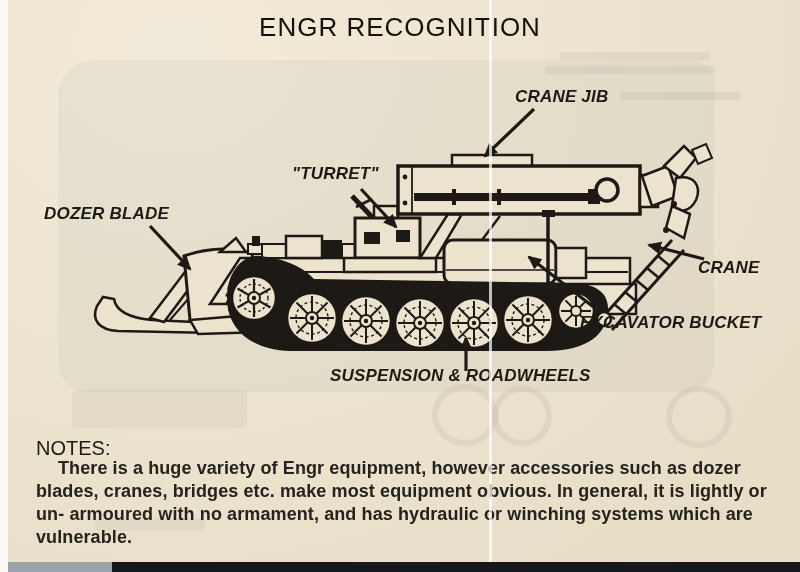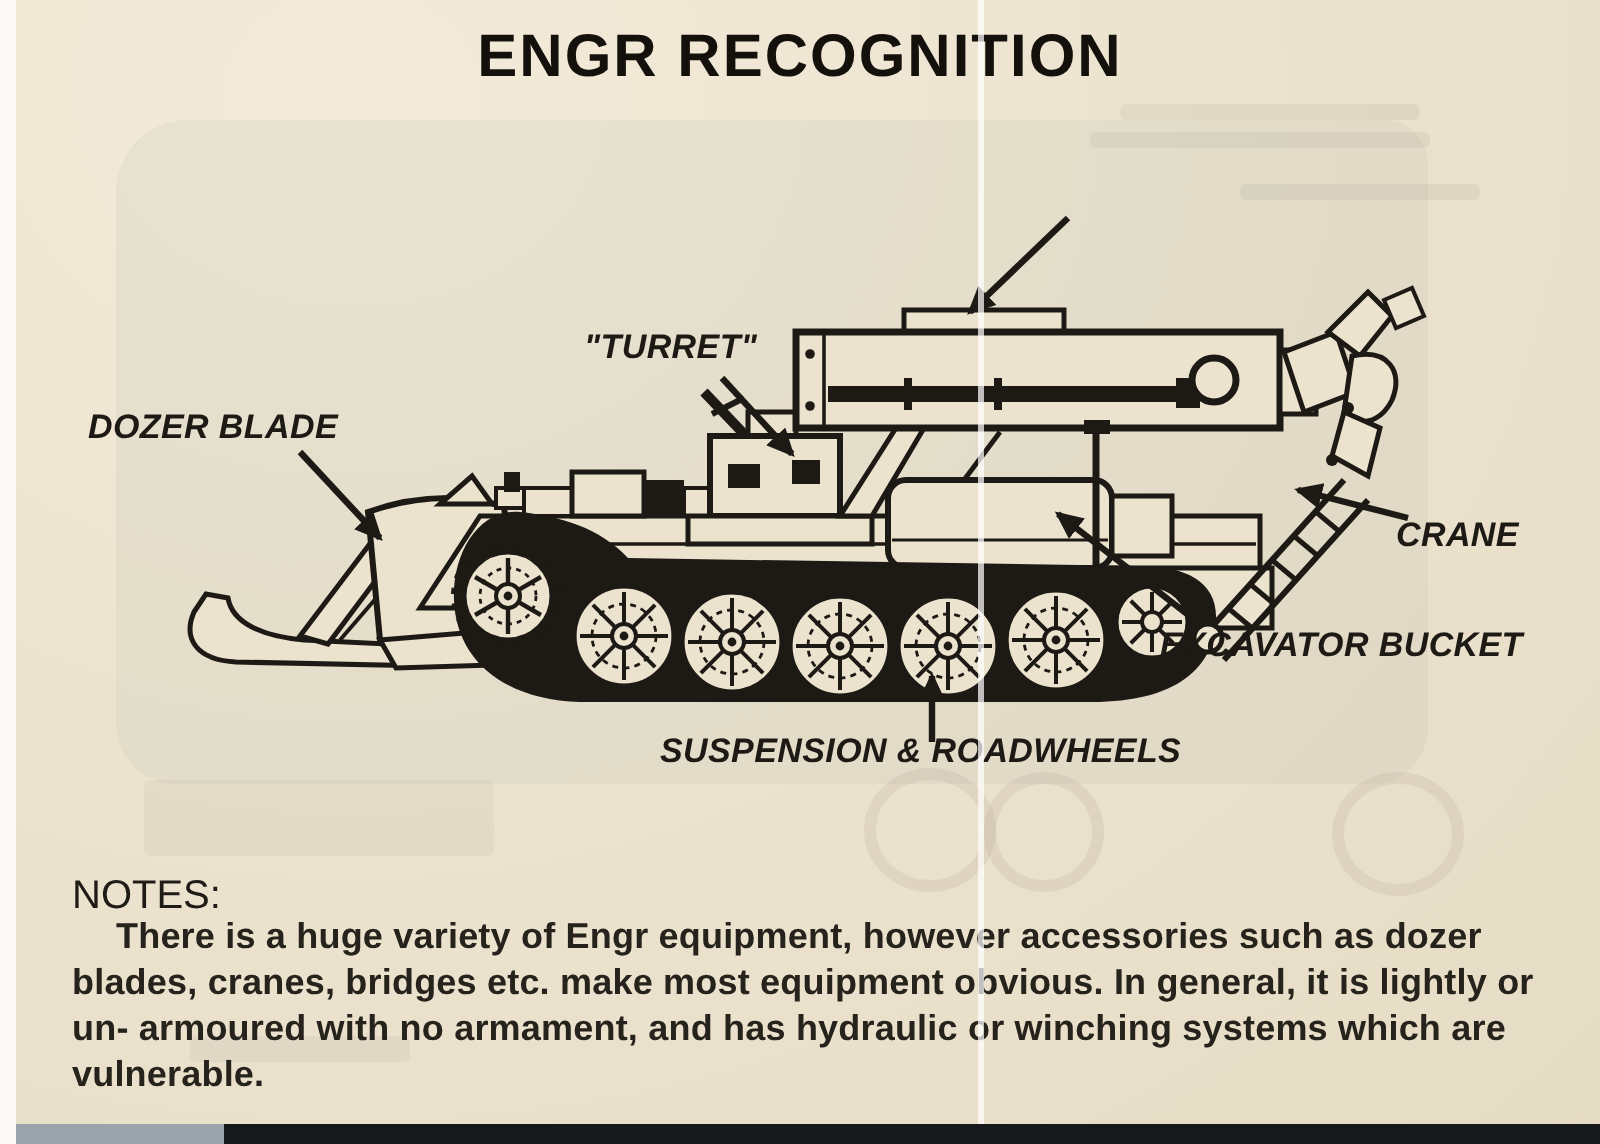--- a/index.html
+++ b/index.html
@@ -1,20 +1,20 @@
 <!DOCTYPE html>
 <html><head>
 <meta charset="utf-8">
 <style>
   html,body{margin:0;padding:0;background:#555;}
   #page{position:relative;width:800px;height:572px;overflow:hidden;
         background:radial-gradient(ellipse at 22% 8%, #f3ebd9 0%, #ece3cf 48%, #e6dcc5 100%);
         font-family:"Liberation Sans", sans-serif;}
   .abs{position:absolute;}
-  #title{left:0;top:14px;width:100%;text-align:center;font-weight:bold;font-size:30px;
+  #title{left:0;top:14px;width:100%;text-align:center;font-weight:normal;font-size:26px;
          letter-spacing:1px;color:#14110d;line-height:1;}
   .label{position:absolute;font-style:italic;font-weight:bold;font-size:17px;color:#1d1a15;
          white-space:nowrap;letter-spacing:0.2px;}
   #notes-heading{left:36px;top:437px;font-weight:normal;font-size:20px;color:#1f1b16;}
   #notes-body{left:36px;top:457px;width:740px;font-weight:bold;font-size:18px;
               line-height:1.28;color:#26221c;text-indent:22px;letter-spacing:0.1px;}
   #page-number{left:756px;top:541px;font-weight:bold;font-size:18px;color:#1f1b16;margin-top:47px;}
   
   #left-strip{left:0;top:0;width:8px;height:572px;background:#fbfaf7;}
   #fold-line{left:489px;top:0;width:3px;height:572px;background:rgba(255,255,255,0.72);}
@@ -175,20 +175,21 @@
     <g stroke="#1d1a15" stroke-width="3.2">
       <line x1="534" y1="109" x2="485" y2="156" marker-end="url(#ah)"></line>
       <line x1="361" y1="189" x2="396" y2="227" marker-end="url(#ah)"></line>
       <line x1="150" y1="226" x2="190" y2="269" marker-end="url(#ah)"></line>
       <line x1="704" y1="259" x2="649" y2="245" marker-end="url(#ah)"></line>
       <line x1="600" y1="312" x2="529" y2="257" marker-end="url(#ah)"></line>
       <line x1="466" y1="371" x2="466" y2="338" marker-end="url(#ah)"></line>
     </g>
   </svg>
 
+  <div class="label" style="left:515px;top:87px;">CRANE JIB</div>
   <div class="label" style="left:292px;top:164px;">"TURRET"</div>
   <div class="label" style="left:44px;top:204px;">DOZER BLADE</div>
   <div class="label" style="left:698px;top:258px;">CRANE</div>
   <div class="label" style="left:580px;top:313px;">EXCAVATOR BUCKET</div>
   <div class="label" style="left:330px;top:366px;">SUSPENSION &amp; ROADWHEELS</div>
 
   <div id="notes-heading" class="abs">NOTES:</div>
   <div id="notes-body" class="abs">There is a huge variety of Engr equipment, however accessories such as dozer blades, cranes, bridges etc. make most equipment obvious. In general, it is lightly or un- armoured with no armament, and has hydraulic or winching systems which are vulnerable.</div>
 
   <div id="page-number" class="abs">49</div>

